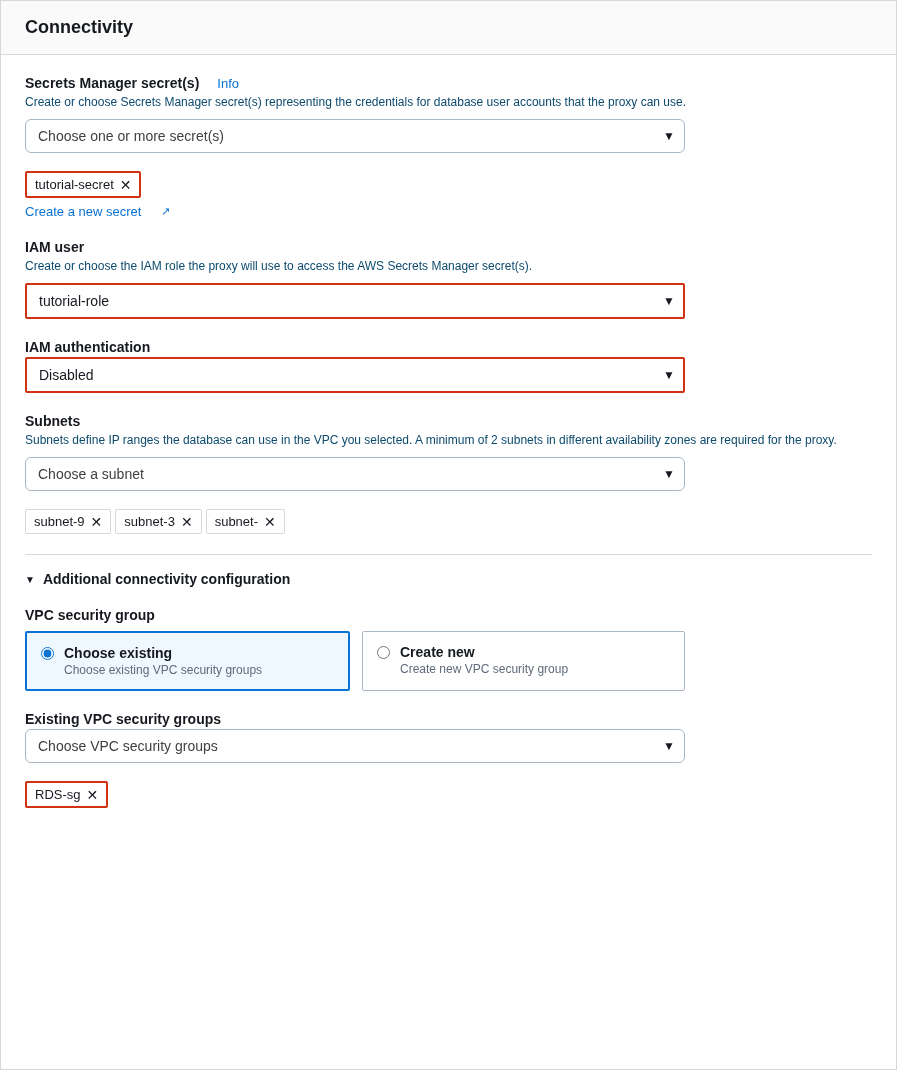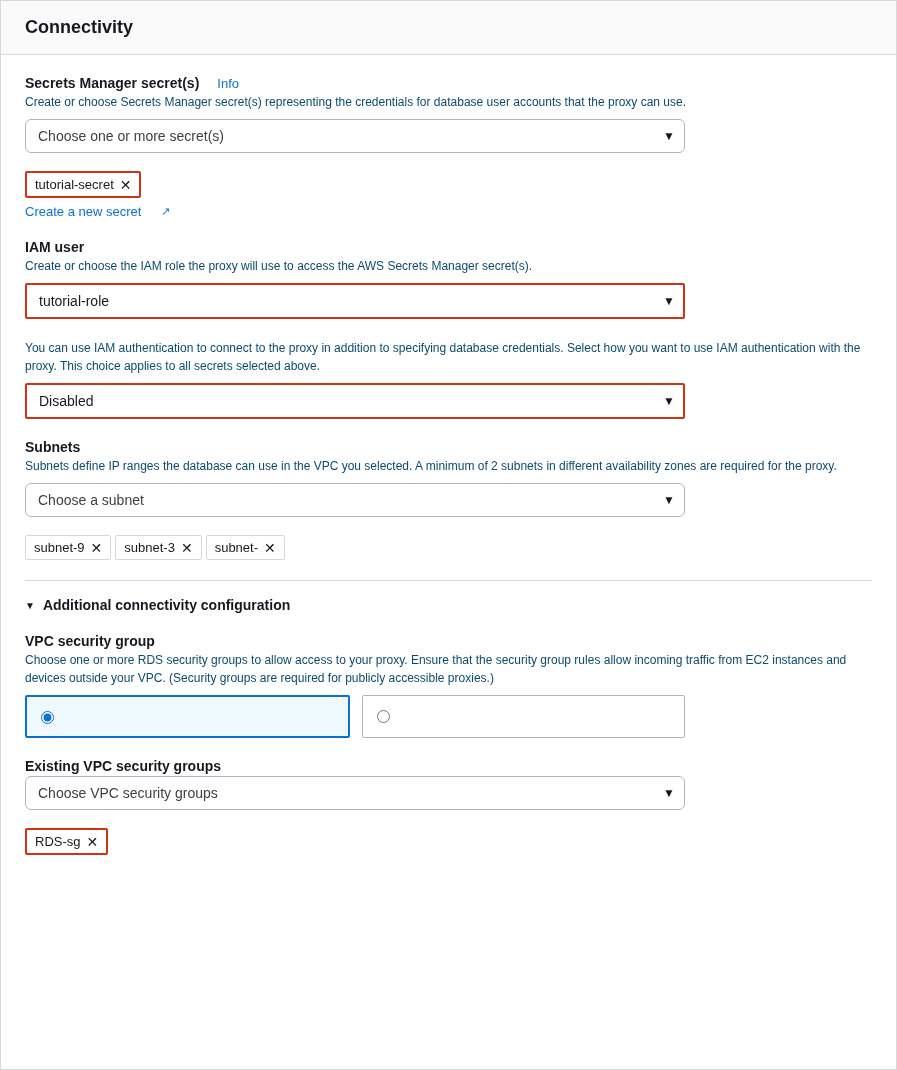--- a/index.html
+++ b/index.html
@@ -227,21 +227,21 @@
       <div class="field-description">Create or choose the IAM role the proxy will use to access the AWS Secrets Manager secret(s).</div>
       <div class="select-box-wrapper">
         <select class="select-styled">
           <option value="tutorial-role" selected="">tutorial-role</option>
         </select>
         <span class="select-arrow">▼</span>
       </div>
     </div>
 
     <div class="field-group">
-      <div class="field-description">You can use IAM authentication to connect to the proxy in addition to specifying database credentials. Select how you want to use IAM authentication with the proxy. This choice applies to all secrets selected above.</div>
+      <div class="field-label">IAM authentication</div>
       <div class="select-box-wrapper">
         <select class="select-styled">
           <option value="Disabled" selected="">Disabled</option>
           <option value="Required">Required</option>
         </select>
         <span class="select-arrow">▼</span>
       </div>
     </div>
 
     <div class="field-group">
@@ -270,28 +270,35 @@
     </div>
 
     <div class="divider-section">
       <div class="additional-config-header">
         <span class="triangle-down">▼</span>
         <span>Additional connectivity configuration</span>
       </div>
 
       <div style="margin-top: 20px;">
         <div class="field-label">VPC security group</div>
-        <div class="field-description">Choose one or more RDS security groups to allow access to your proxy. Ensure that the security group rules allow incoming traffic from EC2 instances and devices outside your VPC. (Security groups are required for publicly accessible proxies.)</div>
 
         <div class="radio-options">
           <div class="radio-card selected">
             <input type="radio" class="radio-input" name="vpc-security" value="choose-existing" checked="" style="">
+            <div class="radio-card-content">
+              <div class="radio-title">Choose existing</div>
+              <div class="radio-desc">Choose existing VPC security groups</div>
+            </div>
           </div>
           <div class="radio-card">
             <input type="radio" class="radio-input" name="vpc-security" value="create-new" style="">
+            <div class="radio-card-content">
+              <div class="radio-title">Create new</div>
+              <div class="radio-desc">Create new VPC security group</div>
+            </div>
           </div>
         </div>
       </div>
 
       <div class="field-group" style="margin-top: 20px;">
         <div class="field-label">Existing VPC security groups</div>
         <div class="select-container">
           <select class="select-box">
             <option value="">Choose VPC security groups</option>
           </select>

